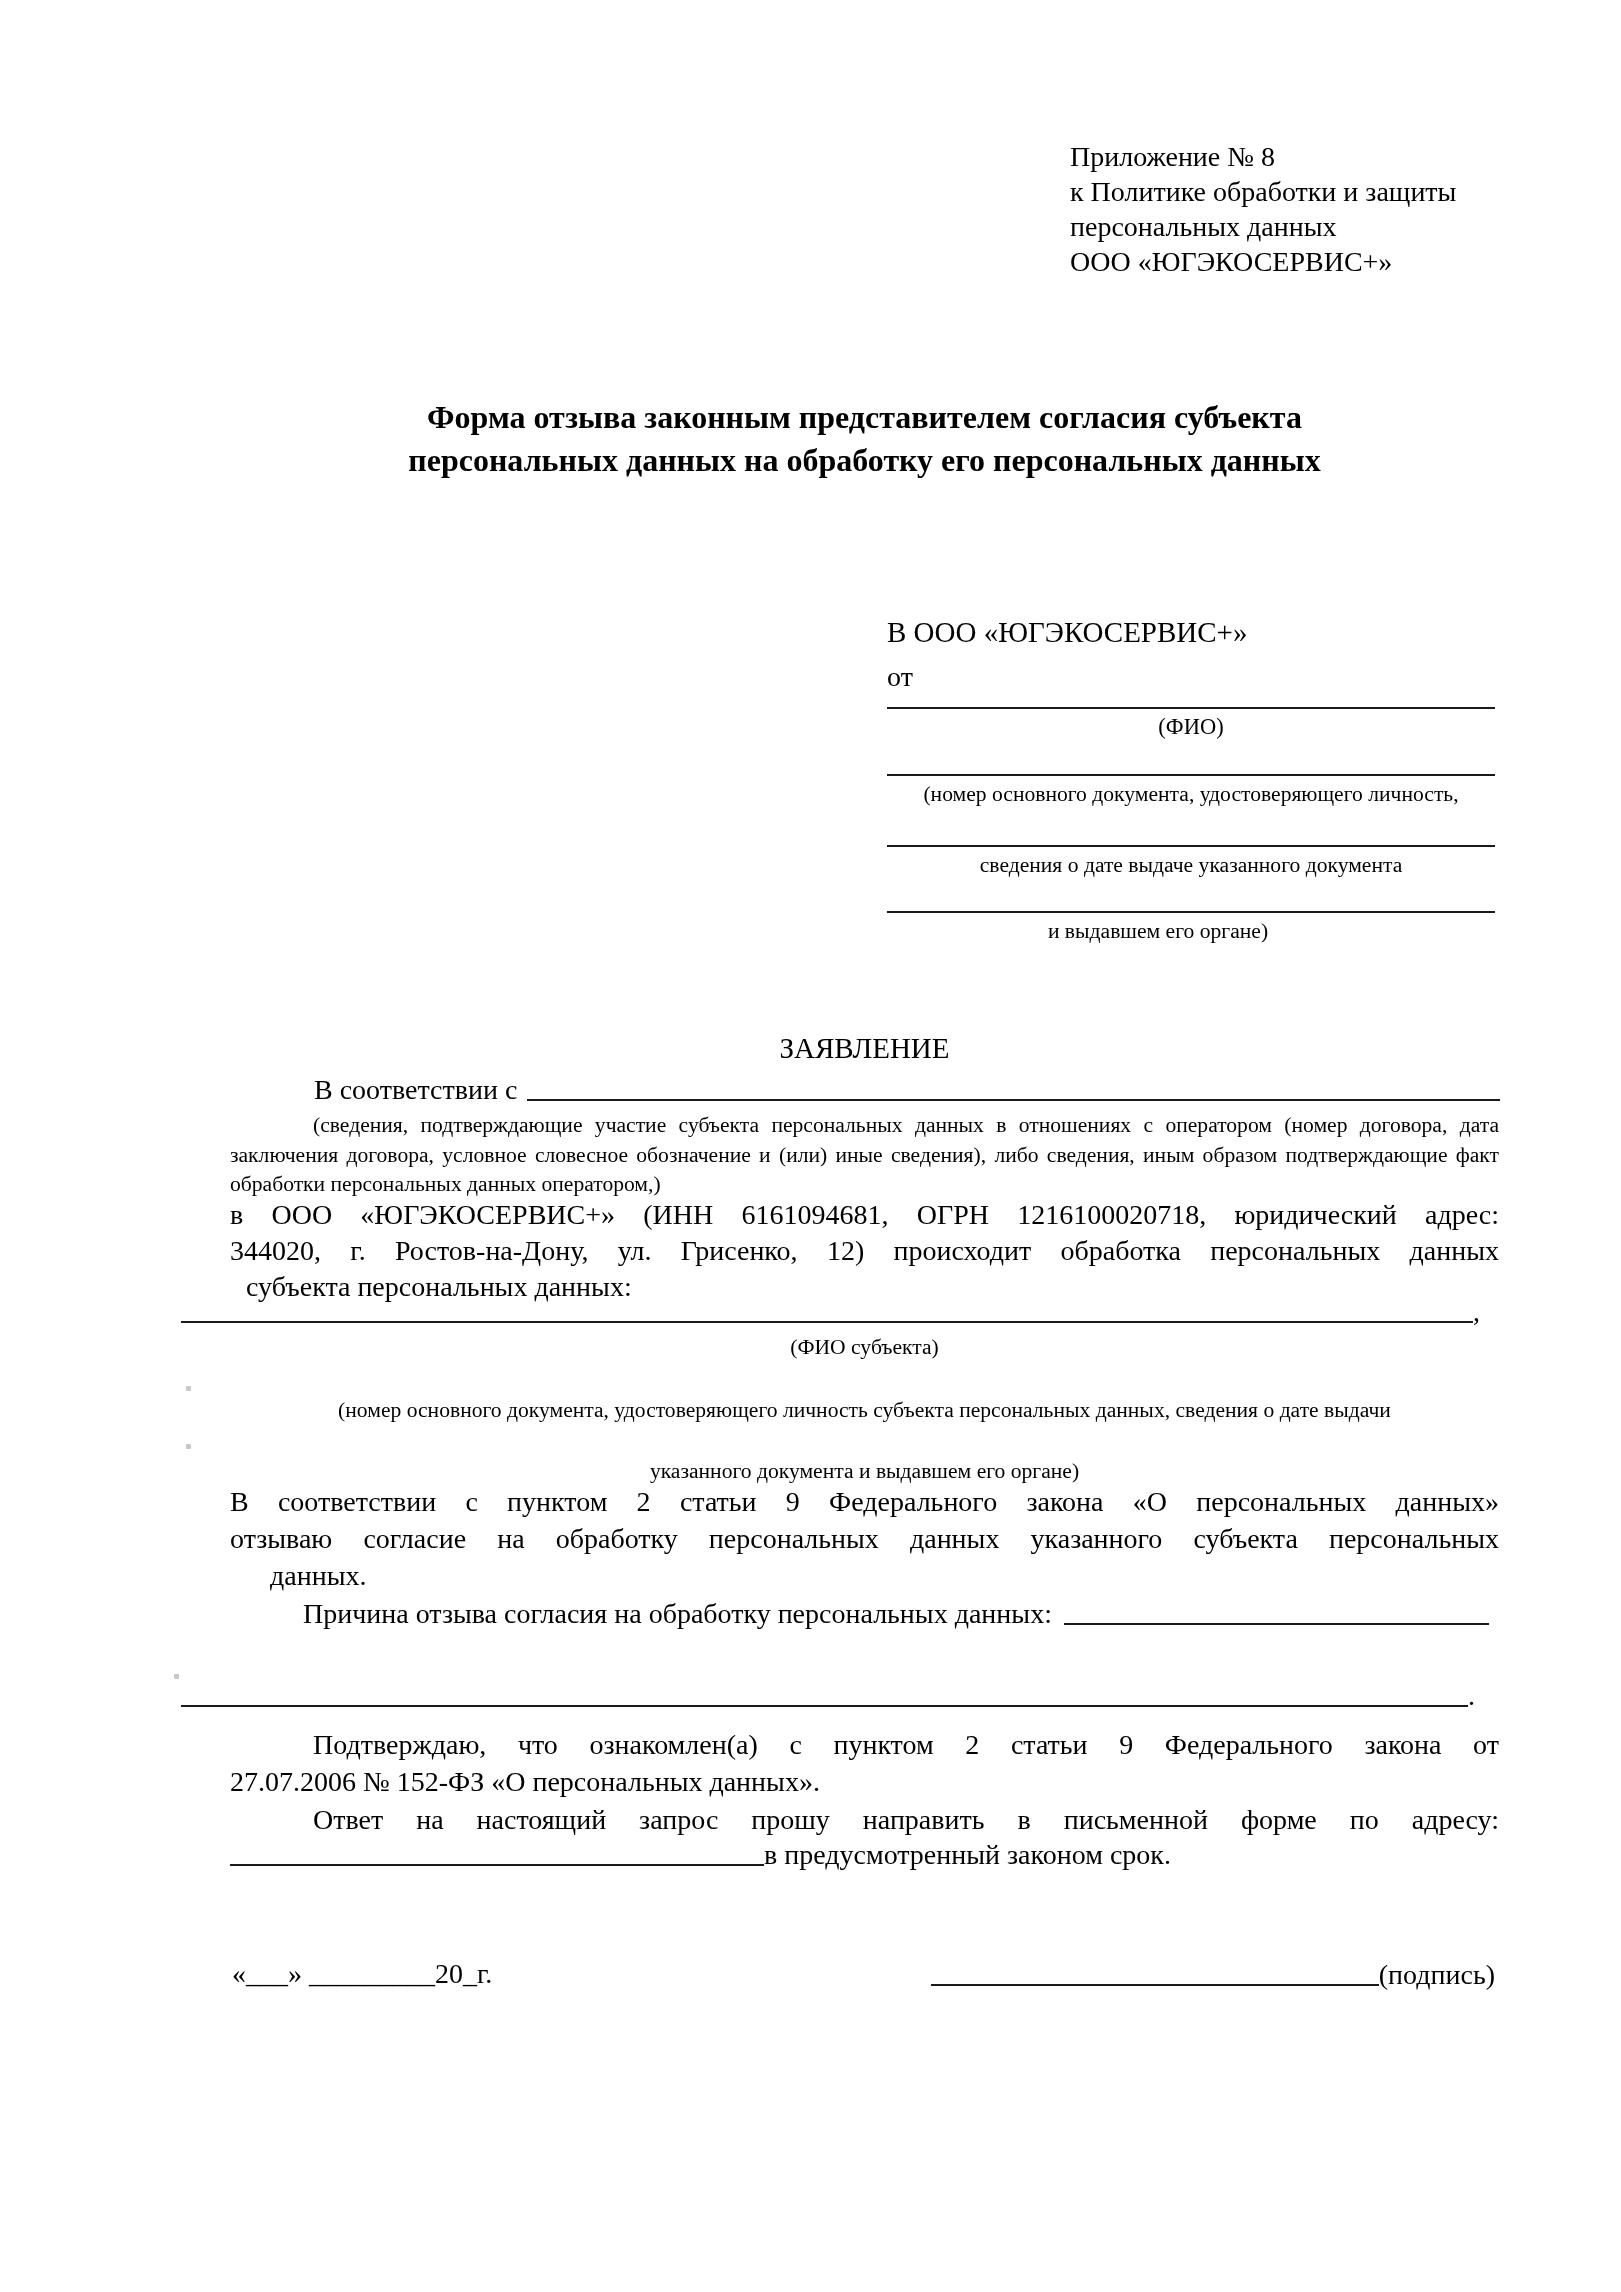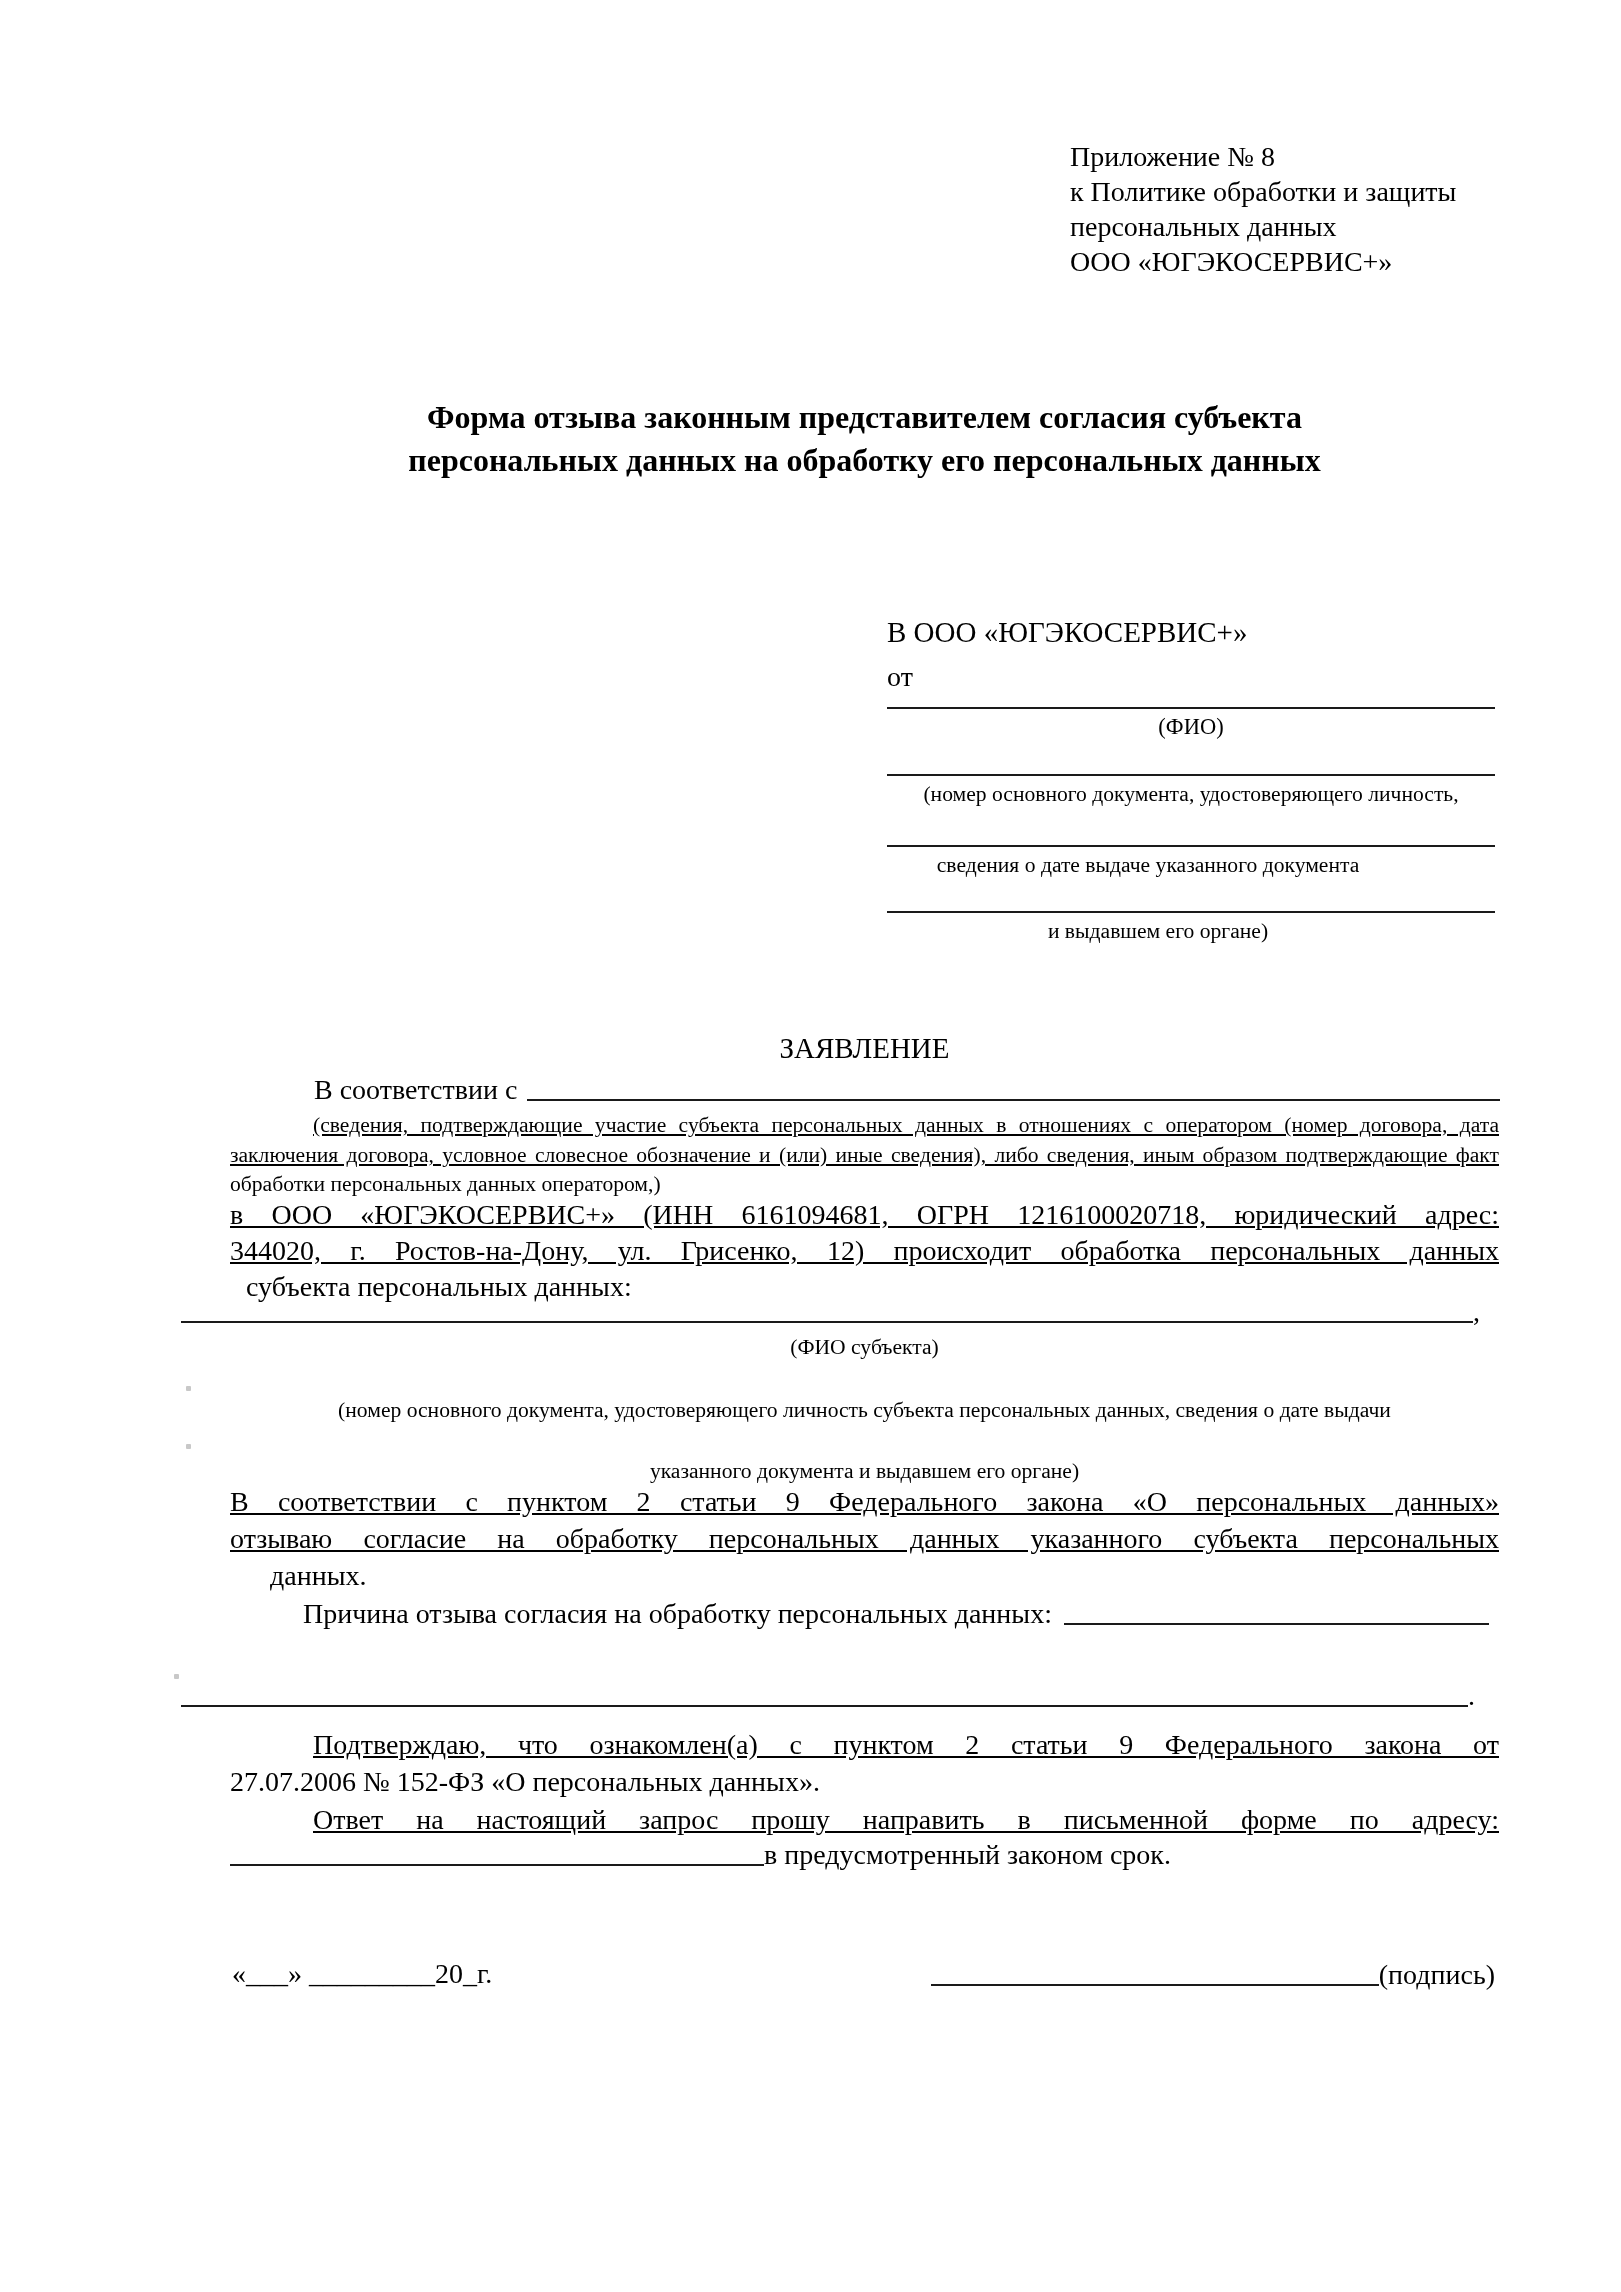--- a/index.html
+++ b/index.html
@@ -8,21 +8,21 @@
     width:1621px;height:2293px;
     background:#ffffff;
     color:#000;
     font-family:"Liberation Serif", serif;
     overflow:hidden;
   }
   .abs{position:absolute;}
   .body-text{font-size:28px;line-height:35px;}
   .small-text{font-size:21.6px;line-height:29px;}
   .center{text-align:center;}
-  .jlast{text-align:justify;text-align-last:justify;text-decoration:underline;}
+  .jlast{text-align:justify;text-align-last:justify;}
   .indent{text-indent:83px;}
   .title{font-weight:bold;font-size:32px;line-height:43px;text-align:center;}
   .blank-field{border-bottom:2px solid #1a1a1a;}
   .uline-row{display:flex;align-items:flex-end;}
   .uline-row .fill-line{flex:1;border-bottom:2px solid #1a1a1a;margin-bottom:5.9px;}
   .uline-row .tail{white-space:pre;}
   .fixed-line{border-bottom:2px solid #1a1a1a;margin-bottom:5.9px;}
   .stray-dot{width:4.9px;height:4.9px;background:#9a9a9a;border-radius:1px;opacity:.55;}
   .hdr{font-size:28px;line-height:35px;}
 </style>
@@ -46,21 +46,21 @@
   <div class="abs" style="left:887px;top:616px;font-size:29px;">В ООО «ЮГЭКОСЕРВИС+»</div>
   <div class="abs body-text" style="left:887px;top:659px;">от</div>
 
   <div class="abs blank-field" style="left:887px;top:676px;width:608px;height:31px;"></div>
   <div class="abs center" style="left:887px;top:714px;width:608px;font-size:22.5px;">(ФИО)</div>
 
   <div class="abs blank-field" style="left:887px;top:743px;width:608px;height:31px;"></div>
   <div class="abs center small-text" style="left:887px;top:780px;width:608px;">(номер основного документа, удостоверяющего личность,</div>
 
   <div class="abs blank-field" style="left:887px;top:814px;width:608px;height:31px;"></div>
-  <div class="abs center small-text" style="left:844px;top:851px;width:608px;">сведения о дате выдаче указанного документа</div>
+  <div class="abs center small-text" style="left:887px;top:851px;width:608px;">сведения о дате выдаче указанного документа</div>
 
   <div class="abs blank-field" style="left:887px;top:880px;width:608px;height:31px;"></div>
   <div class="abs center small-text" style="left:854px;top:917px;width:608px;">и выдавшем его органе)</div>
 
   <div class="abs center" style="left:230px;top:1032px;width:1269px;font-size:29px;">ЗАЯВЛЕНИЕ</div>
 
   <div class="abs uline-row body-text" style="left:314px;top:1072px;width:1186px;height:35px;">
     <span>В соответствии с</span>
     <span class="fill-line" style="margin-left:9.8px;"></span>
   </div>

